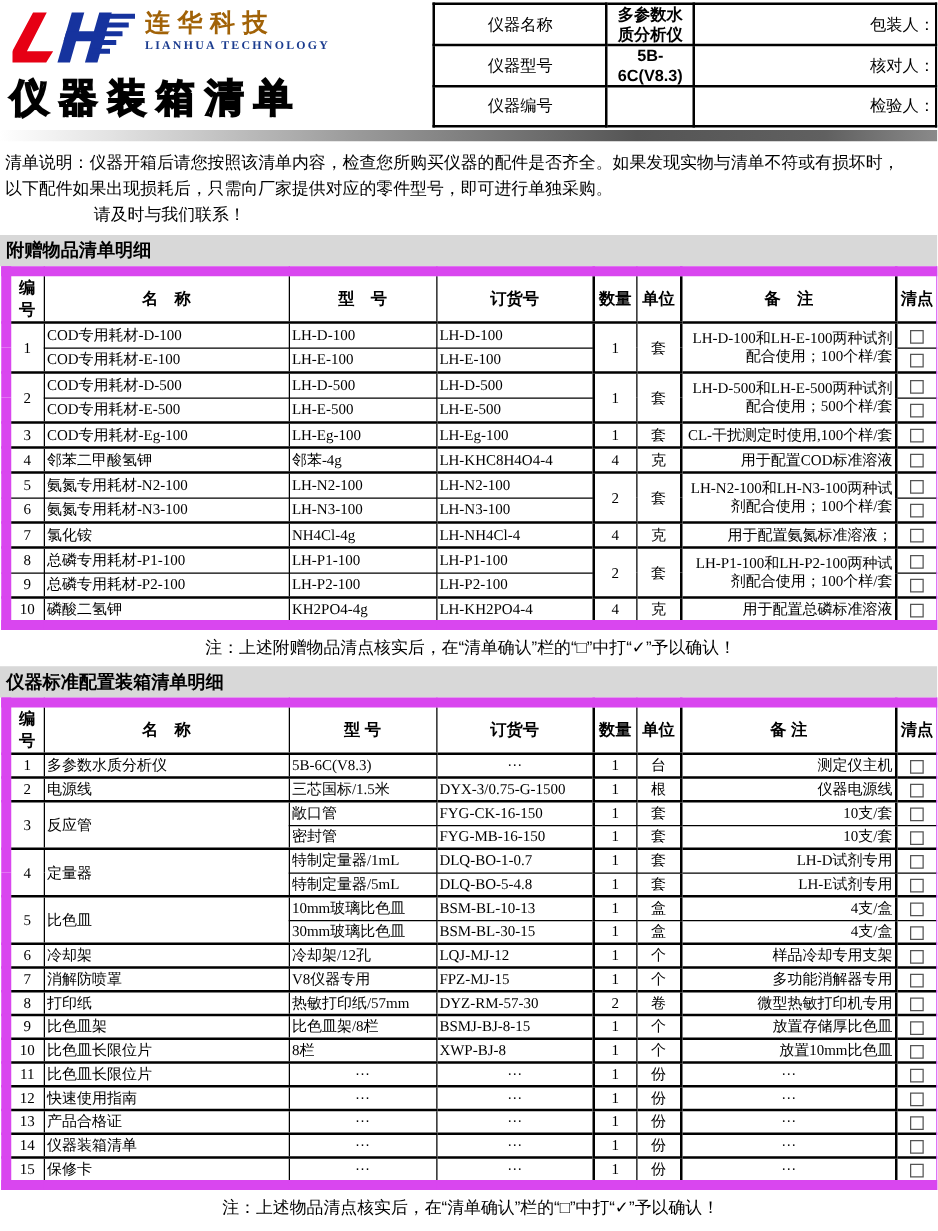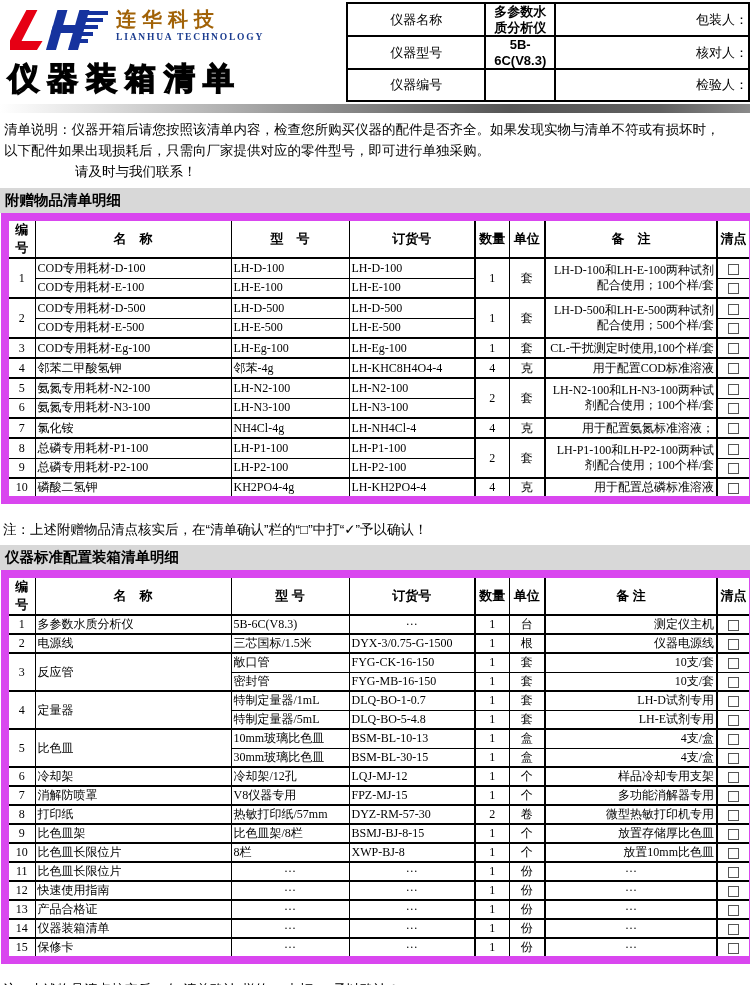--- a/index.html
+++ b/index.html
@@ -36,21 +36,21 @@
   table.list tr.gs td { border-top-width:2px; }
   table.list td.bl { border-left-width:2px; }
   td.num  { text-align:center; font-family:"Liberation Serif", serif; font-size:13px; }
   td.name, td.model, td.order { text-align:left; padding-left:4px; font-family:"Liberation Serif", serif; }
   td.remark { text-align:right; padding:1px 4px; line-height:1.25; font-family:"Liberation Serif", serif; }
   td.c { text-align:center !important; }
   td.cbcell { text-align:center; }
   .cb { display:inline-block; width:11px; height:11px; border:1px solid #555; background:#fff; vertical-align:middle; }
   #table2 td { height:19px; }
 
-  .note { font-size:13.5px; margin:17px 0 0 3px; }
+  .note { font-size:13.5px; margin:5px 0 0 3px;text-align:center; }
   .footer { position:relative; height:30px; margin-top:8px; font-size:14px; }
   .sig { position:absolute; top:4px; white-space:nowrap; }
   .sig-counter { left:228px; }
   .sig-date { left:612px; }
   .ul { display:inline-block; width:112px; border-bottom:1.5px solid #444; height:13px; margin-left:4px; }
   .sig-date .ul { width:118px; }
 </style>
 </head>
 <body>
 

